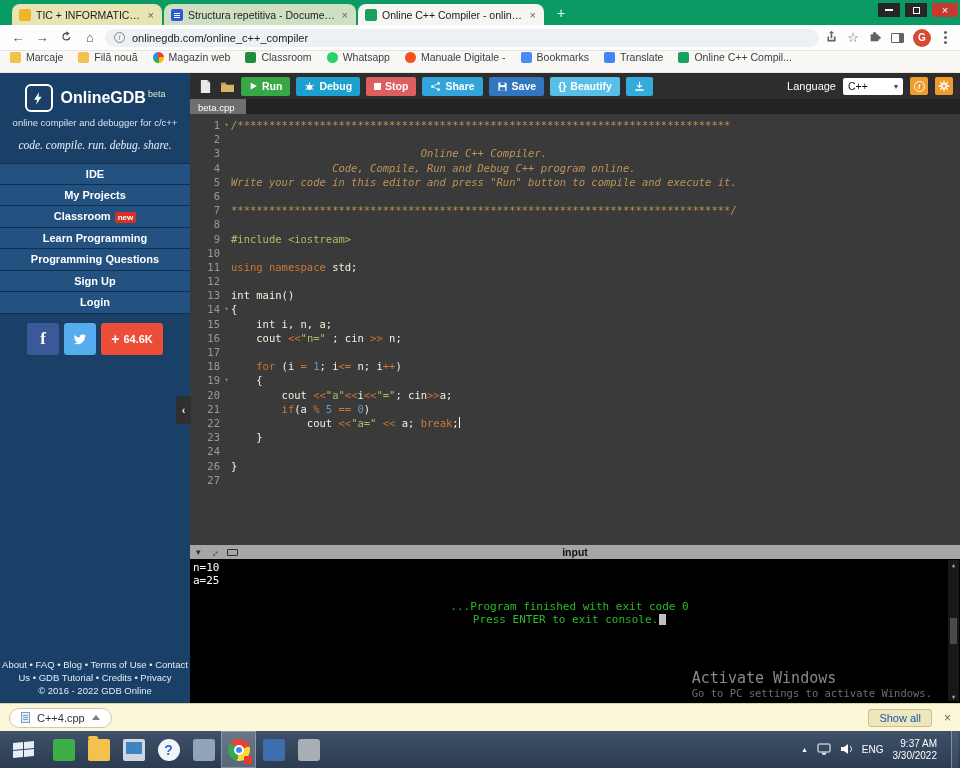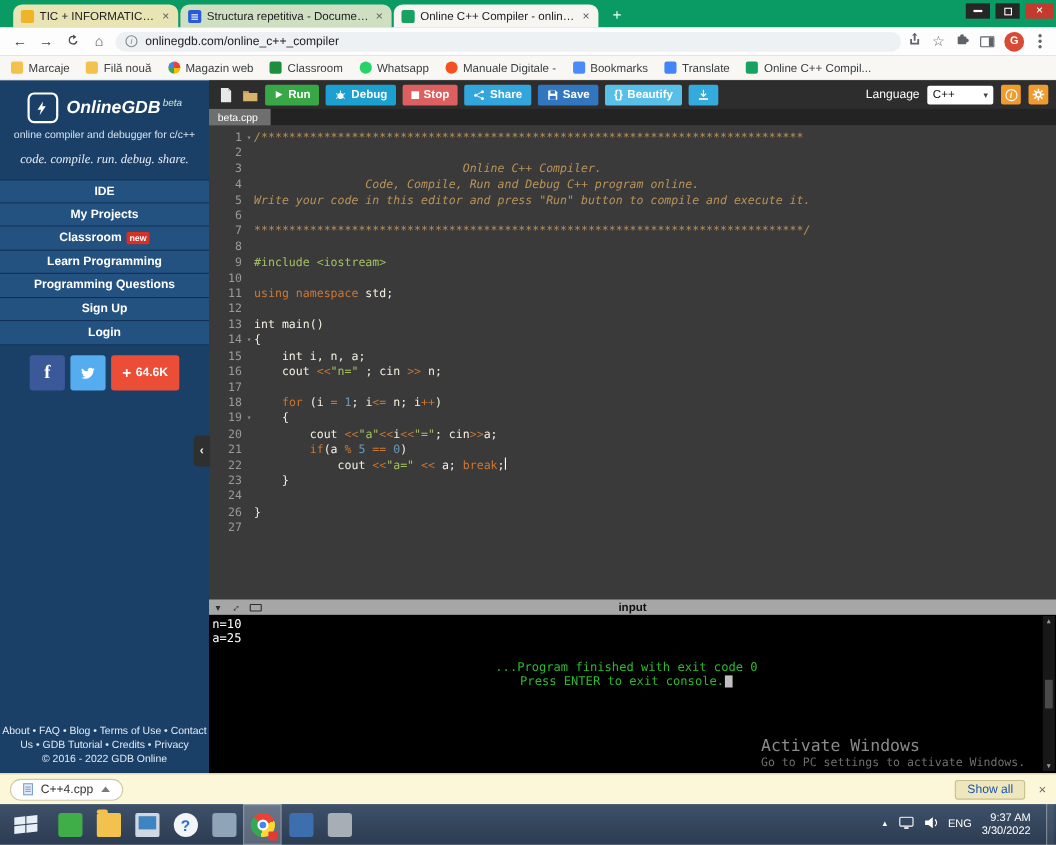--- a/index.html
+++ b/index.html
@@ -29,37 +29,37 @@
   .nav-glyph { width:18px; text-align:center; color:#4a4a4a; font-size:13px; line-height:1; }
   .addressbar { flex:1; height:18px; background:#eef1f3; border-radius:9px; display:flex; align-items:center; gap:7px; padding:0 9px; font-size:11px; color:#202124; }
   .pageinfo { width:11px; height:11px; border:1px solid #80868b; border-radius:50%; color:#80868b; font-size:8px; display:flex; align-items:center; justify-content:center; flex:none; font-style:italic; }
   .nav-right { display:flex; align-items:center; gap:9px; }
   .star { color:#5f6368; font-size:13px; }
   .panel-icon { width:13px; height:10px; border:1px solid #5f6368; border-radius:1px; position:relative; }
   .panel-icon::after { content:""; position:absolute; right:0; top:0; width:4px; height:100%; background:#5f6368; }
   .avatar { width:18px; height:18px; border-radius:50%; background:#d84a33; color:#fff; font-size:10px; font-weight:bold; display:flex; align-items:center; justify-content:center; }
   .kebab { width:3px; height:3px; background:#5f6368; border-radius:50%; box-shadow:0 -5px 0 #5f6368, 0 5px 0 #5f6368; margin:0 4px; }
 
-  .bookmarksbar { position:absolute; top:51px; left:0; width:960px; height:22px; background:#f8f7f4; border-bottom:1px solid #e6e6e6; display:flex; align-items:center; gap:15px; padding:0 10px; }
+  .bookmarksbar { position:absolute; top:51px; left:0; width:960px; height:22px; background:#f8f7f4; border-bottom:1px solid #e6e6e6; display:flex; align-items:flex-start; gap:15px; padding:0 10px; }
   .bm { display:flex; align-items:center; gap:5px; font-size:10.5px; color:#3c4043; white-space:nowrap; }
   .bm-icon { width:11px; height:11px; border-radius:2px; flex:none; }
   .bi-folder { background:#f2c14e; }
   .bi-webstore { border-radius:50%; background:conic-gradient(#ea4335 0 25%, #fbbc05 0 50%, #34a853 0 75%, #4285f4 0); }
   .bi-classroom { background:#1e8e3e; }
   .bi-whatsapp { background:#25d366; border-radius:50%; }
   .bi-manuale { background:#f4511e; border-radius:50%; }
   .bi-bookmarks { background:#4b8bf5; }
   .bi-translate { background:#4285f4; }
   .bi-gdb { background:#17a261; }
 
   
   .sidebar { position:absolute; top:73px; left:0; width:190px; height:630px; background:#1b4068; color:#fff; display:flex; flex-direction:column; }
   .brand { display:flex; align-items:center; justify-content:center; gap:8px; padding-top:11px; }
   .logo-box { width:28px; height:28px; border:2px solid #fff; border-radius:6px; display:flex; align-items:center; justify-content:center; }
-  .brand-name { font-size:16px; font-weight:bold;font-style:italic; }
+  .brand-name { font-size:16px; font-weight:bold; }
   .beta { font-size:9px; vertical-align:super; color:#cfe8cf; margin-left:2px; font-weight:normal; }
   .subtitle { text-align:center; font-size:9.5px; color:#d7e2ee; margin-top:5px; }
   .tagline { text-align:center; font-style:italic; font-family:"Liberation Serif",serif; font-size:11.5px; color:#e8eef5; padding:11px 0 12px; }
   .menu-item { height:21.5px; line-height:21.5px; text-align:center; font-size:11px; font-weight:bold; background:#235180; border-bottom:1px solid #102f52; cursor:pointer; }
   .menu-item:first-child { border-top:1px solid #102f52; }
   .badge-new { background:#d93025; color:#fff; font-size:8px; padding:1px 3px; border-radius:2px; margin-left:4px; font-weight:bold; }
   .social { display:flex; justify-content:center; gap:5px; margin-top:9px; }
   .sbtn { height:32px; border-radius:3px; display:flex; align-items:center; justify-content:center; color:#fff; }
   .fb { width:32px; background:#3b5998; font-weight:bold; font-size:17px; font-family:"Liberation Serif",serif; }
   .tw { width:32px; background:#55acee; }

